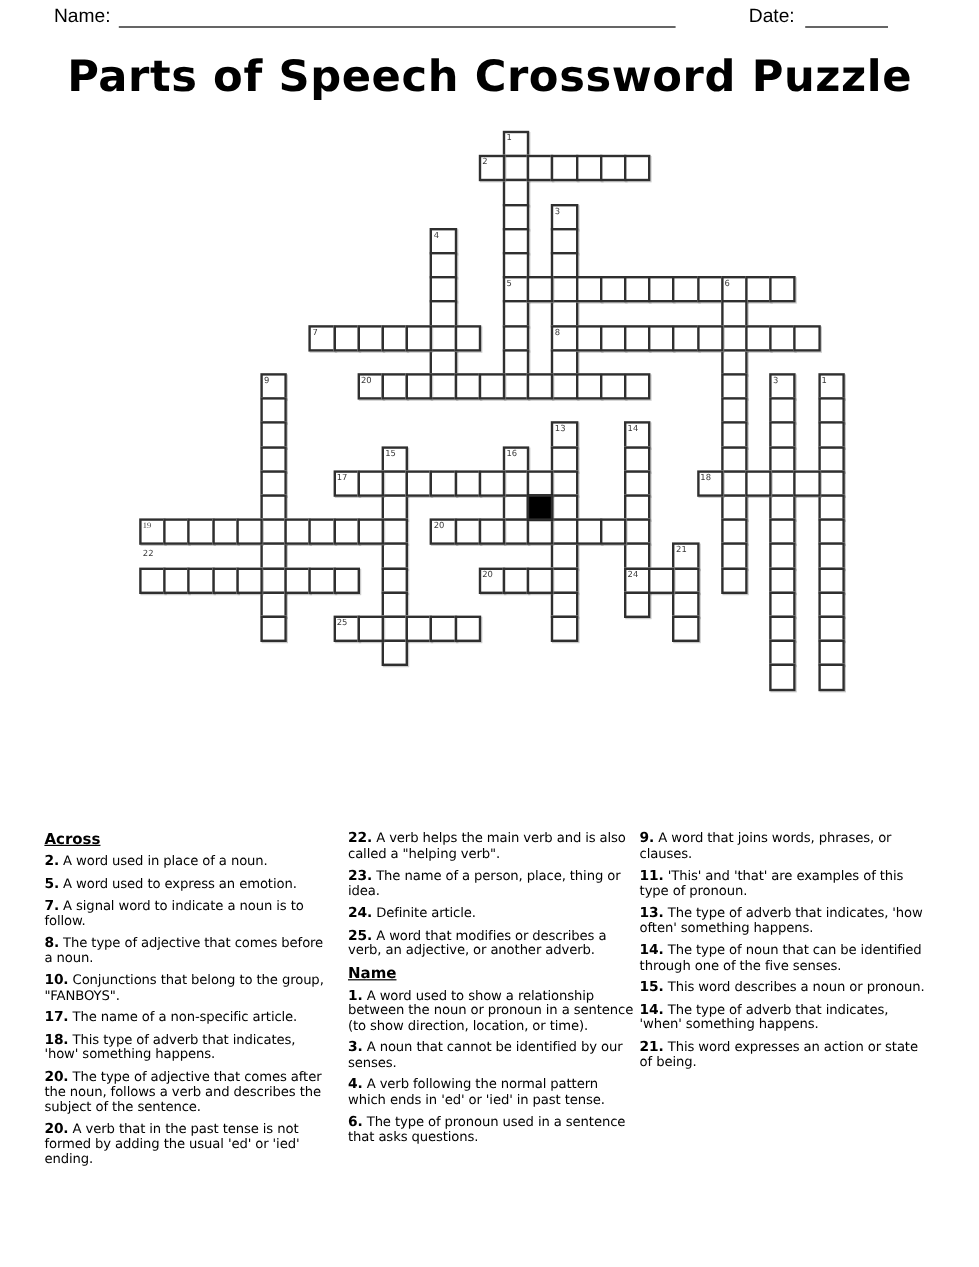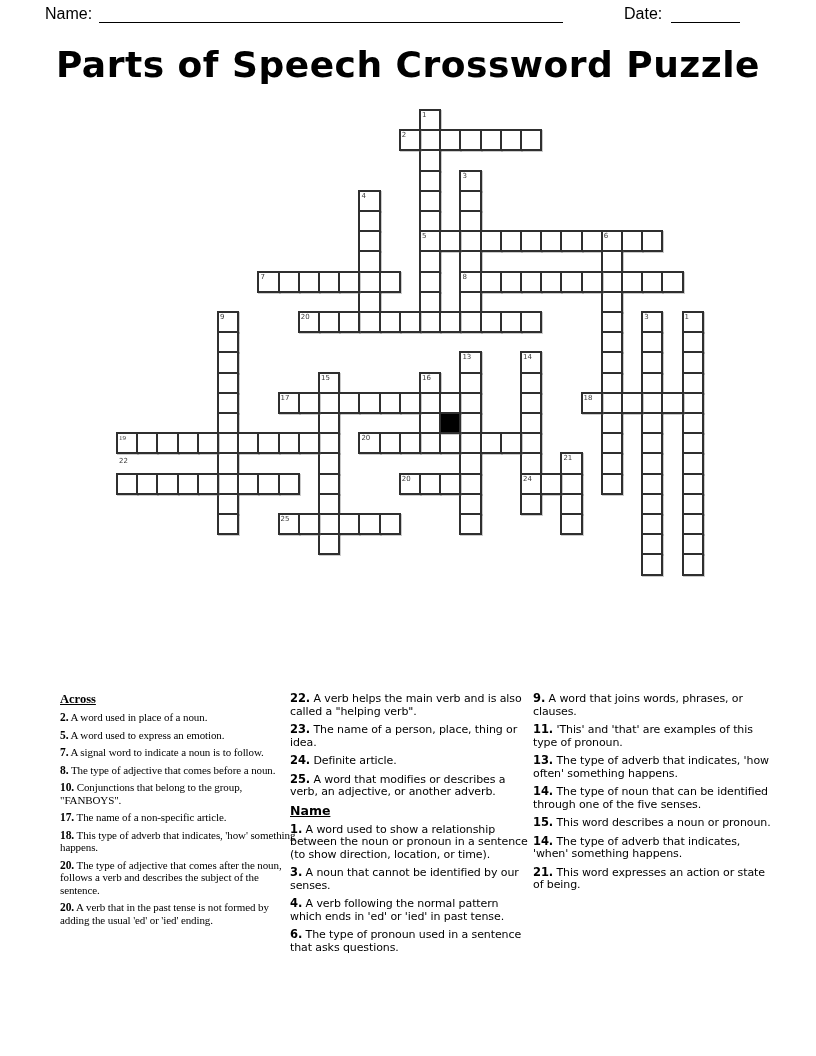--- a/index.html
+++ b/index.html
@@ -46,21 +46,21 @@
   .cell.black { background:#000; }
   .cellnum {
     position:absolute;
     font-size:7px; line-height:7px; color:#3a3a3a;
     font-family:"DejaVu Sans", sans-serif;
     z-index:3; pointer-events:none;
   }
 
   
   .clue-col { position:absolute; top:692px; }
-  #clue-col-1 { left:60px;  width:238px;font-family:Liberation Serif, serif; }
+  #clue-col-1 { left:37px;  width:238px; }
   #clue-col-2 { left:290px; width:238px; }
   #clue-col-3 { left:533px; width:242px; }
   .clue-header {
     font-size:12.5px; font-weight:bold; text-decoration:underline;
     margin:0 0 5px 0; line-height:14px;
   }
   .clue {
     font-size:11px; line-height:12.5px; letter-spacing:-0.1px;
     margin:0 0 5px 0;
   }

